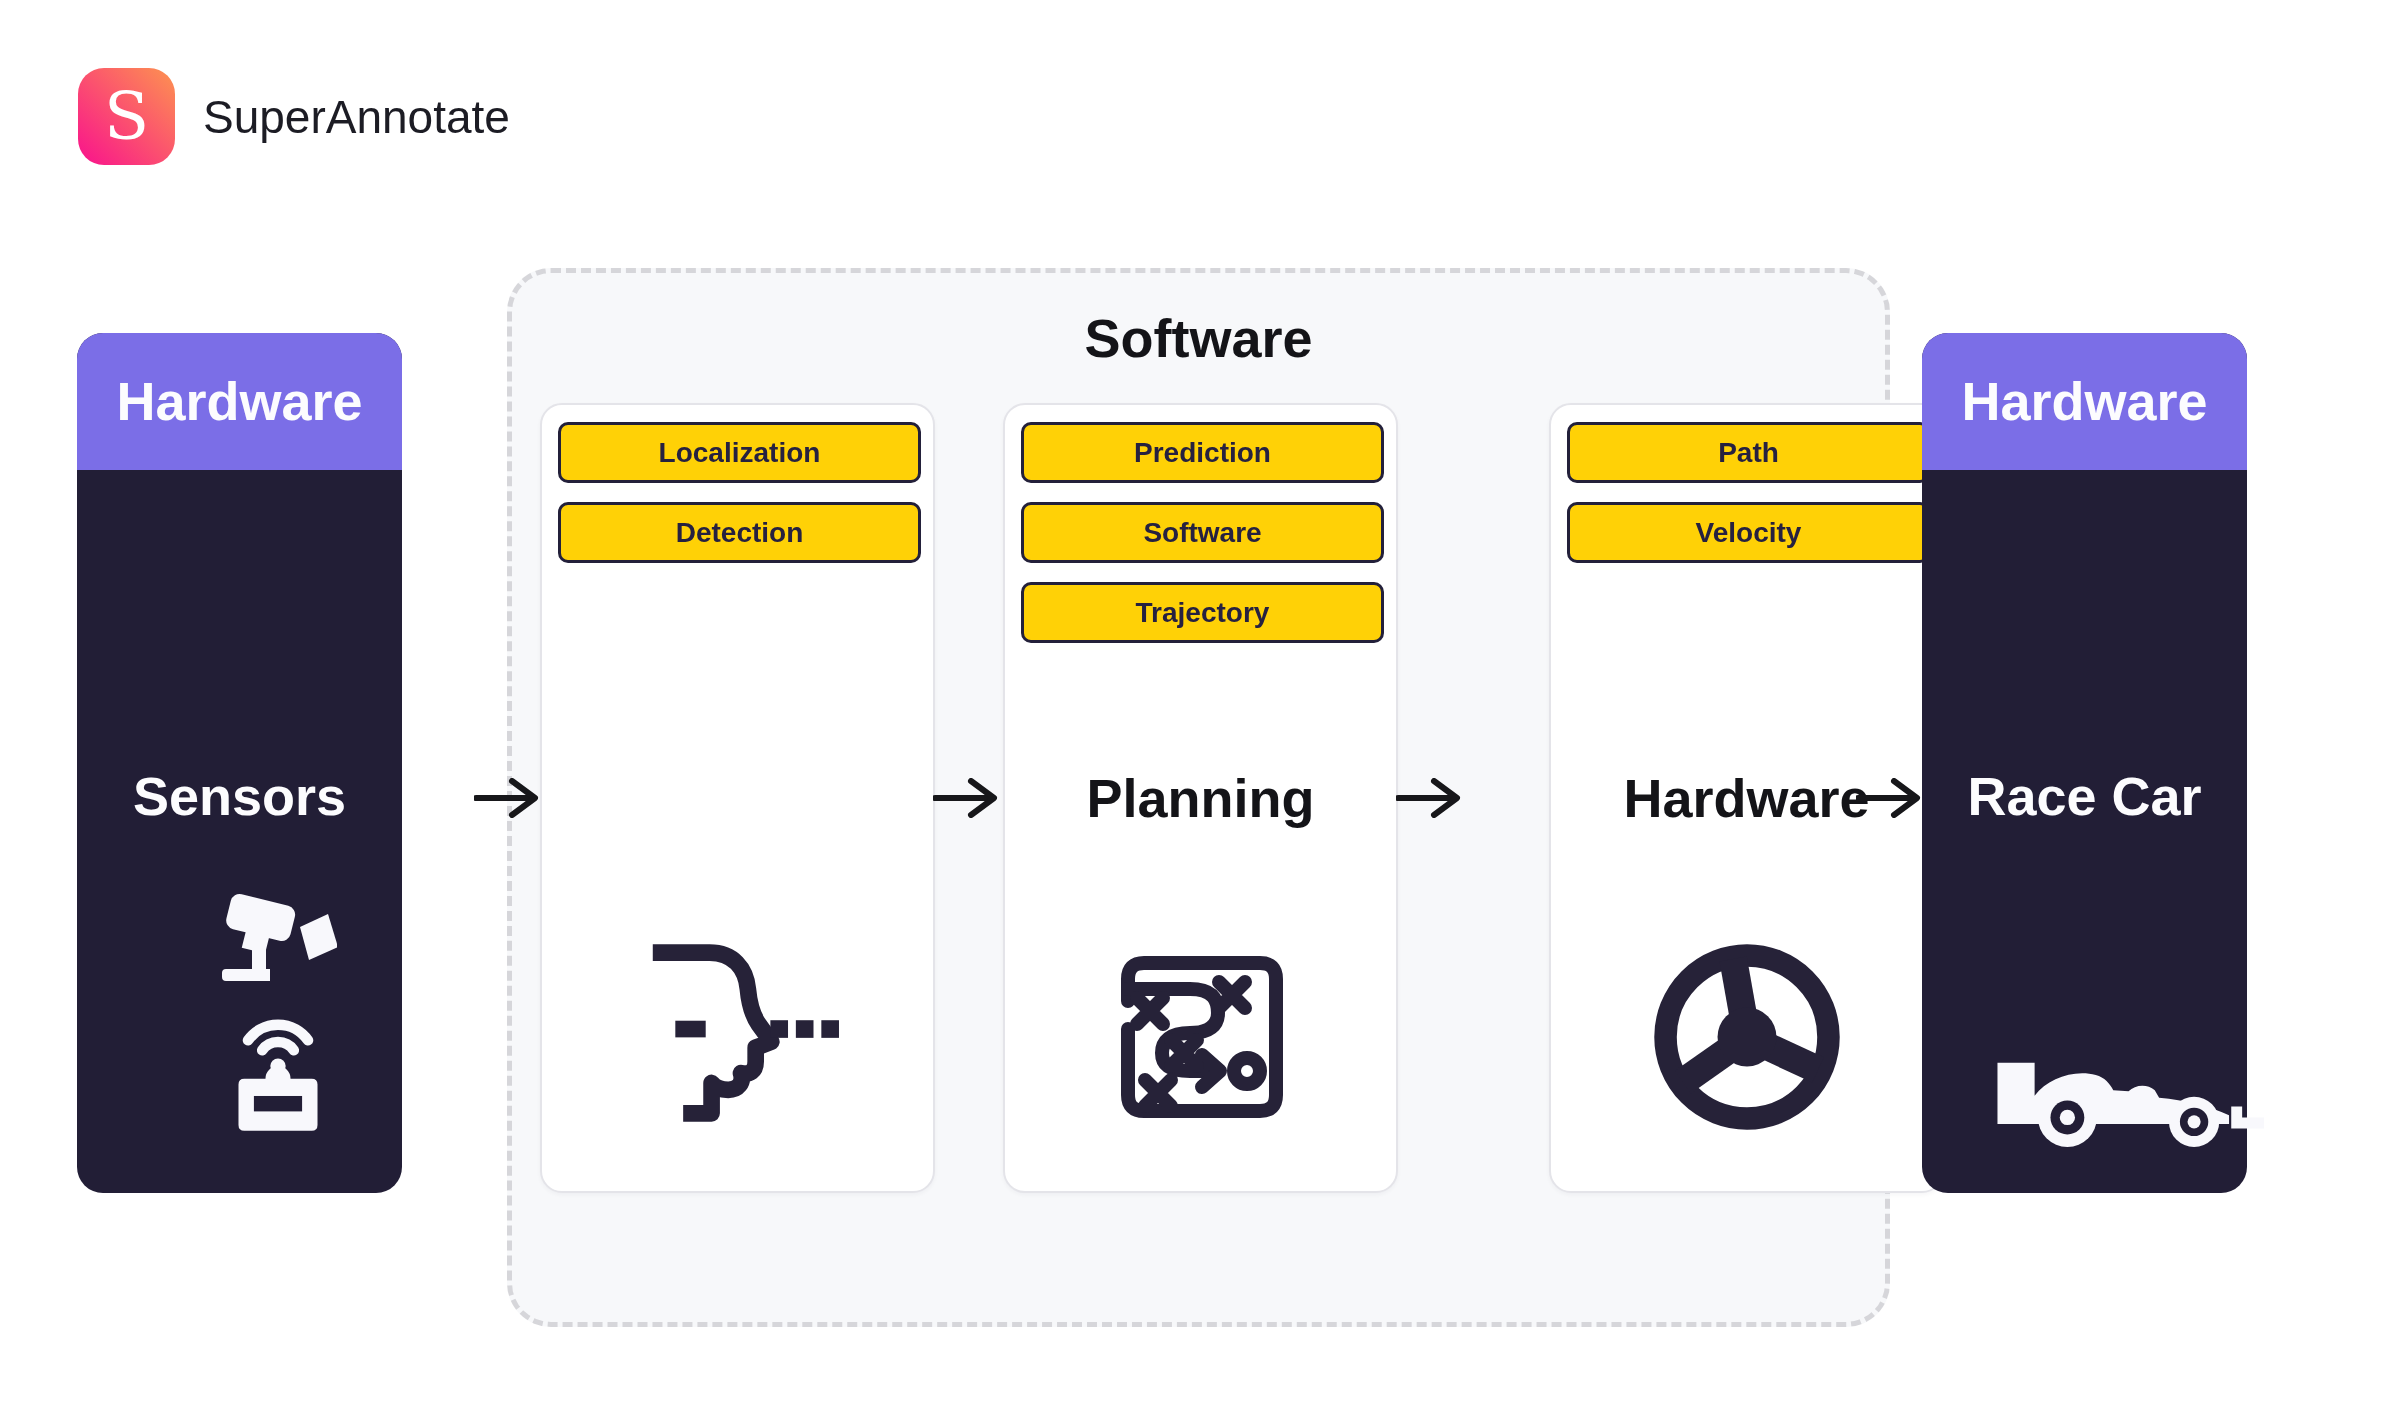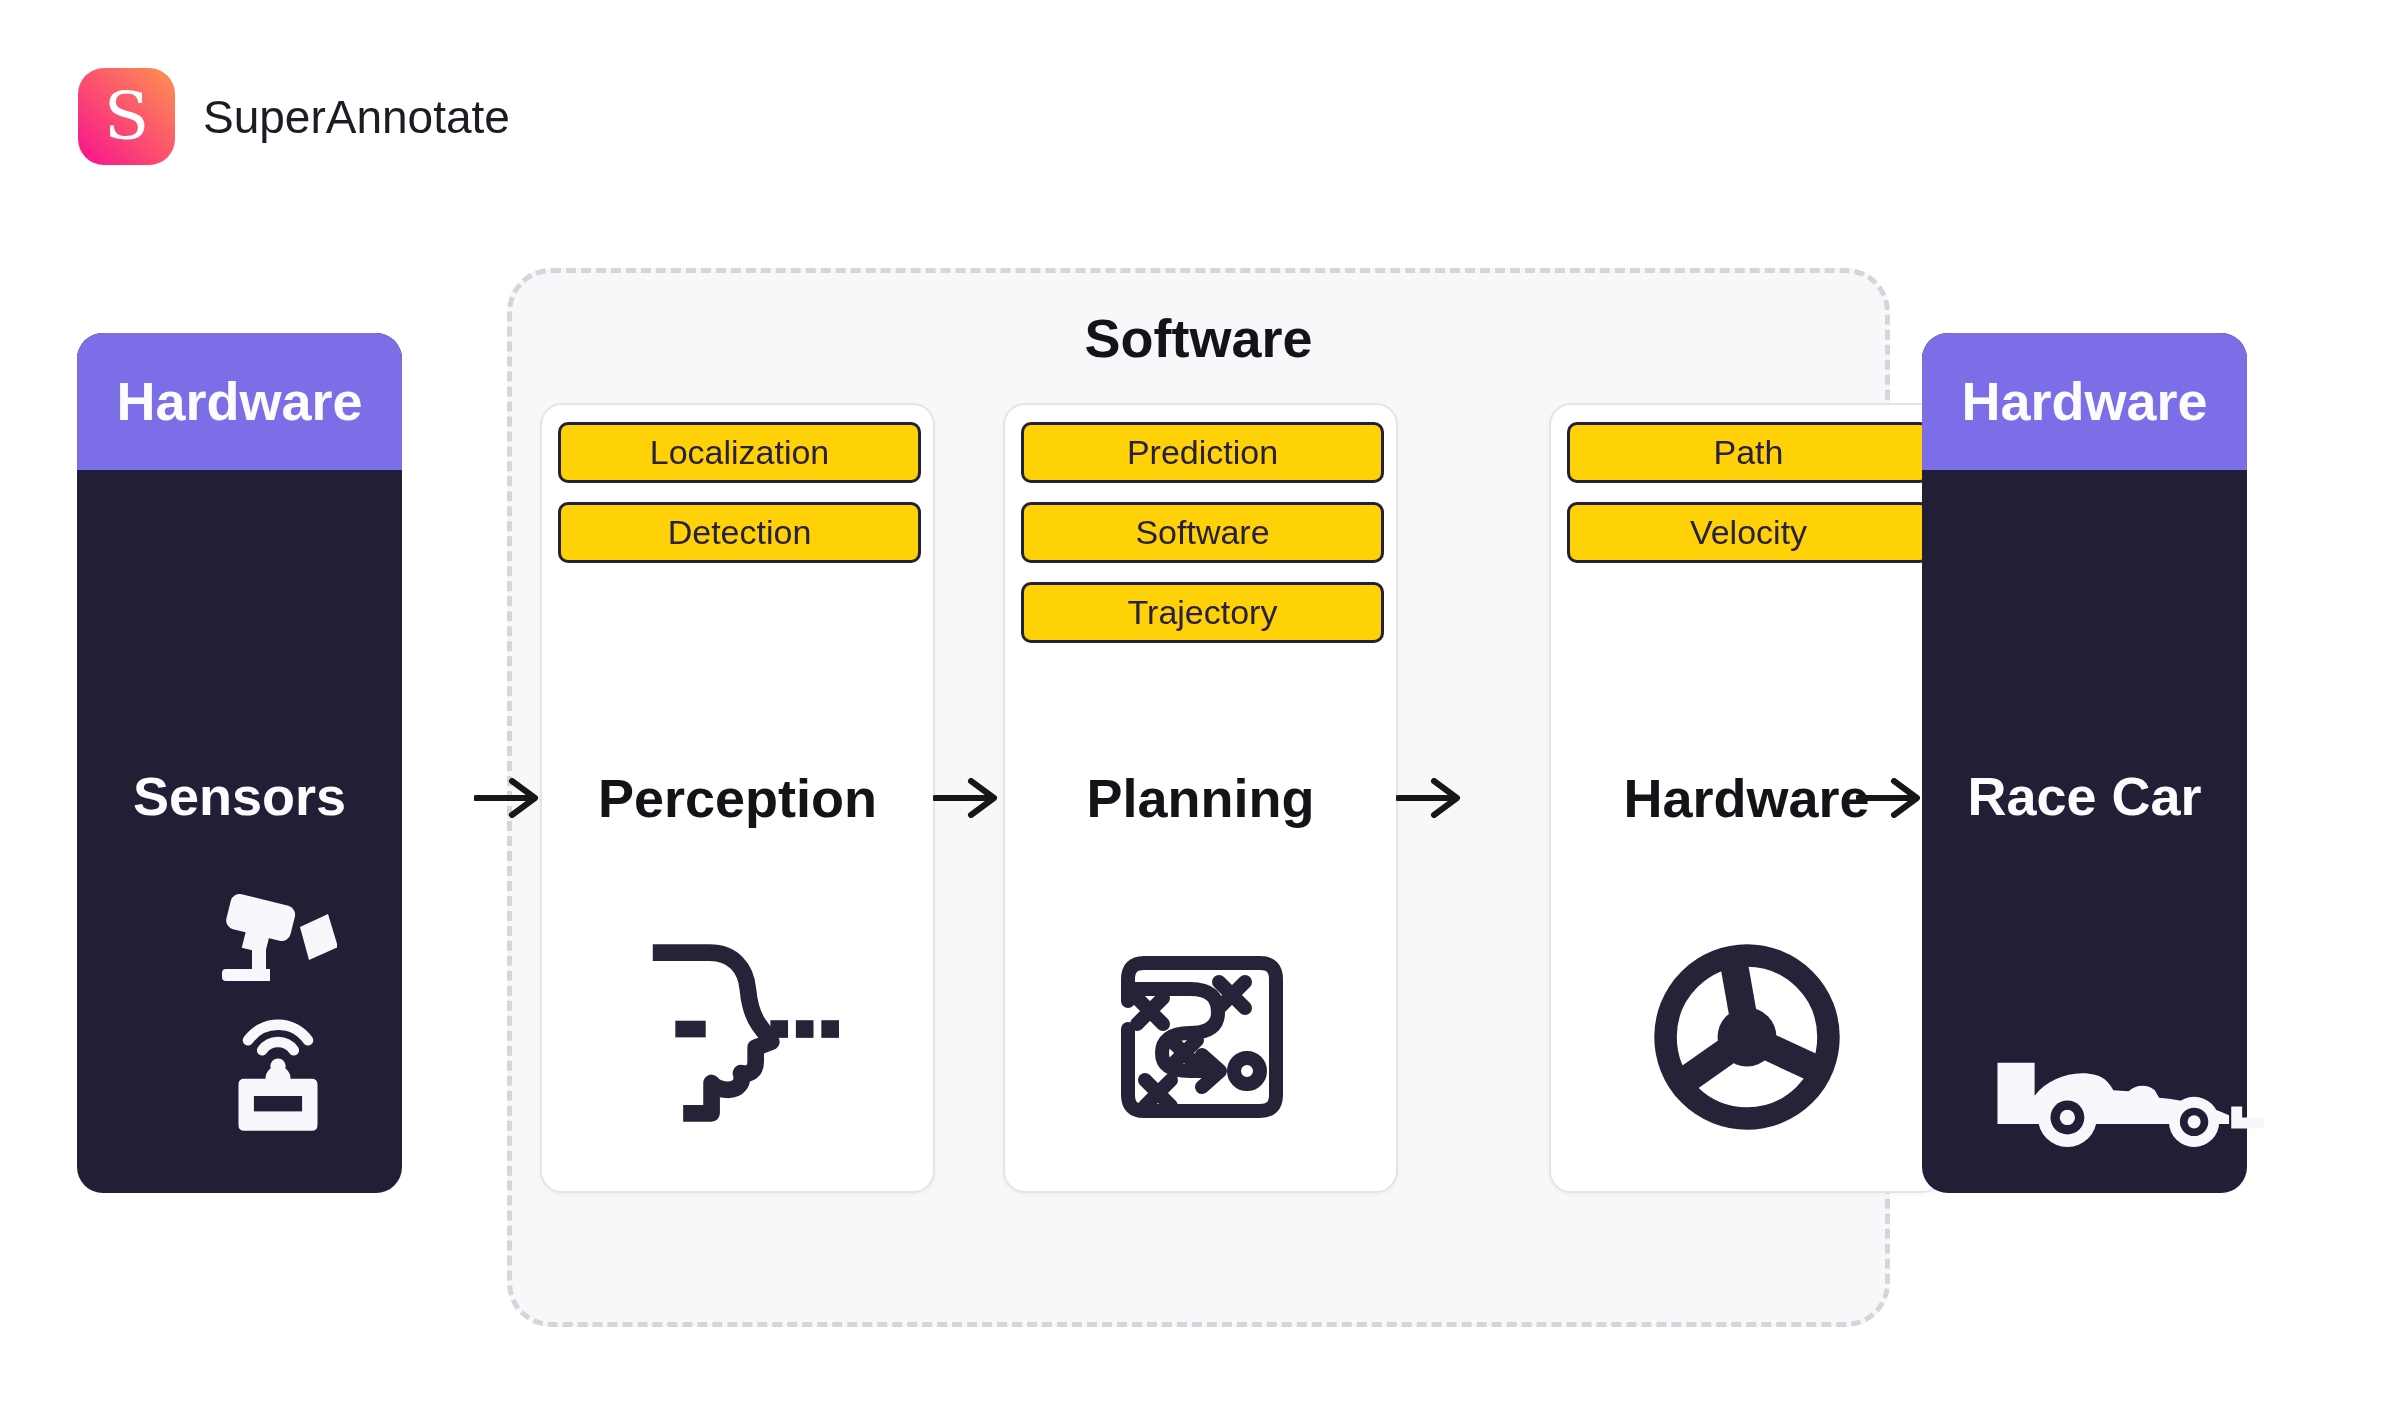--- a/index.html
+++ b/index.html
@@ -50,21 +50,21 @@
     position:absolute;top:403px;width:395px;height:790px;background:#ffffff;
     border:2px solid var(--card_border);border-radius:22px;box-sizing:border-box;
     box-shadow:0 2px 4px rgba(20,20,40,0.04);
   }
   .card-1{left:540px;}
   .card-2{left:1003px;}
   .card-3{left:1549px;}
   .tag{
     position:absolute;left:16px;width:363px;height:61px;box-sizing:border-box;
     background:var(--yellow);border:3px solid var(--tag_border);border-radius:10px;
-    color:var(--tag_text);font-size:34px;font-weight:400;text-align:center;line-height:55px;
+    color:var(--tag_text);font-size:28px;font-weight:700;text-align:center;line-height:55px;
   }
   .tag-0{top:17px;}
   .tag-1{top:97px;text-align:center;}
   .tag-2{top:177px;}
   .card-label{
     position:absolute;left:0;top:360px;width:100%;height:66px;
     color:var(--text_dark);font-size:54px;font-weight:700;text-align:center;line-height:66px;
   }
   .card .icon{position:absolute;display:block;}
   .icon-face{left:95px;top:528px;width:206px;height:206px;}
@@ -118,21 +118,20 @@
     </span>
   </section>
 
   <section class="sw-container">
     <div class="sw-title">Software</div>
   </section>
 
   <div class="card card-1">
     <div class="tag tag-0">Localization</div>
     <div class="tag tag-1">Detection</div>
-    <div class="card-label">Perception</div>
     <span class="icon icon-face">
       <svg viewBox="0 0 105 100" width="206" height="196">
         <g stroke="#262238" stroke-width="8.5" fill="none" stroke-linejoin="round">
           <path d="M8 10 H37 C49 10 55.5 18 56.5 28.5 C57.2 36 58.5 41.5 62 46.5 L68.5 55.5 L60.5 58.5 L60.5 65.5 C60.5 70.5 57.5 72.5 53 71.5 C54.5 76.5 51.5 80 46.5 80 C43 80 40 79 38 76.5 L38 92 H23.5"></path>
           <path d="M19.5 49 H35"></path>
         </g>
         <g fill="#262238">
           <rect x="68" y="44.5" width="9" height="9"></rect>
           <rect x="81" y="44.5" width="9" height="9"></rect>
           <rect x="94" y="44.5" width="9" height="9"></rect>

